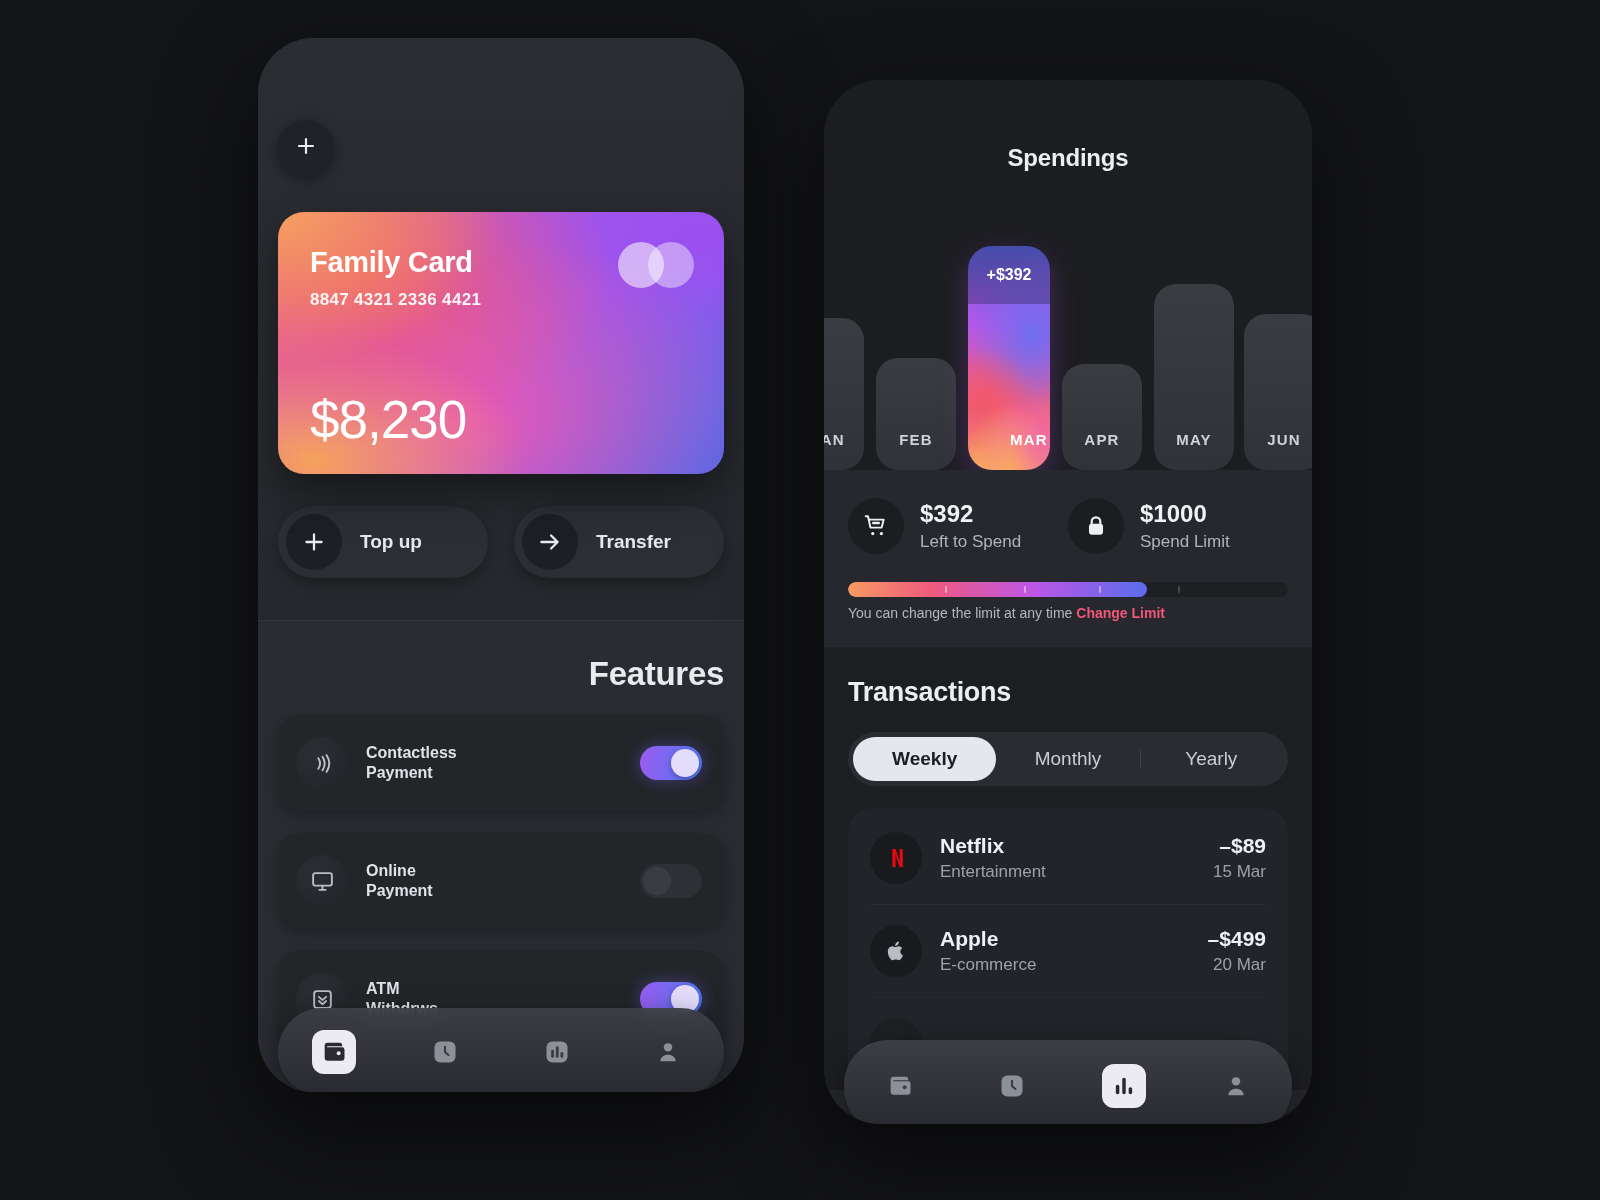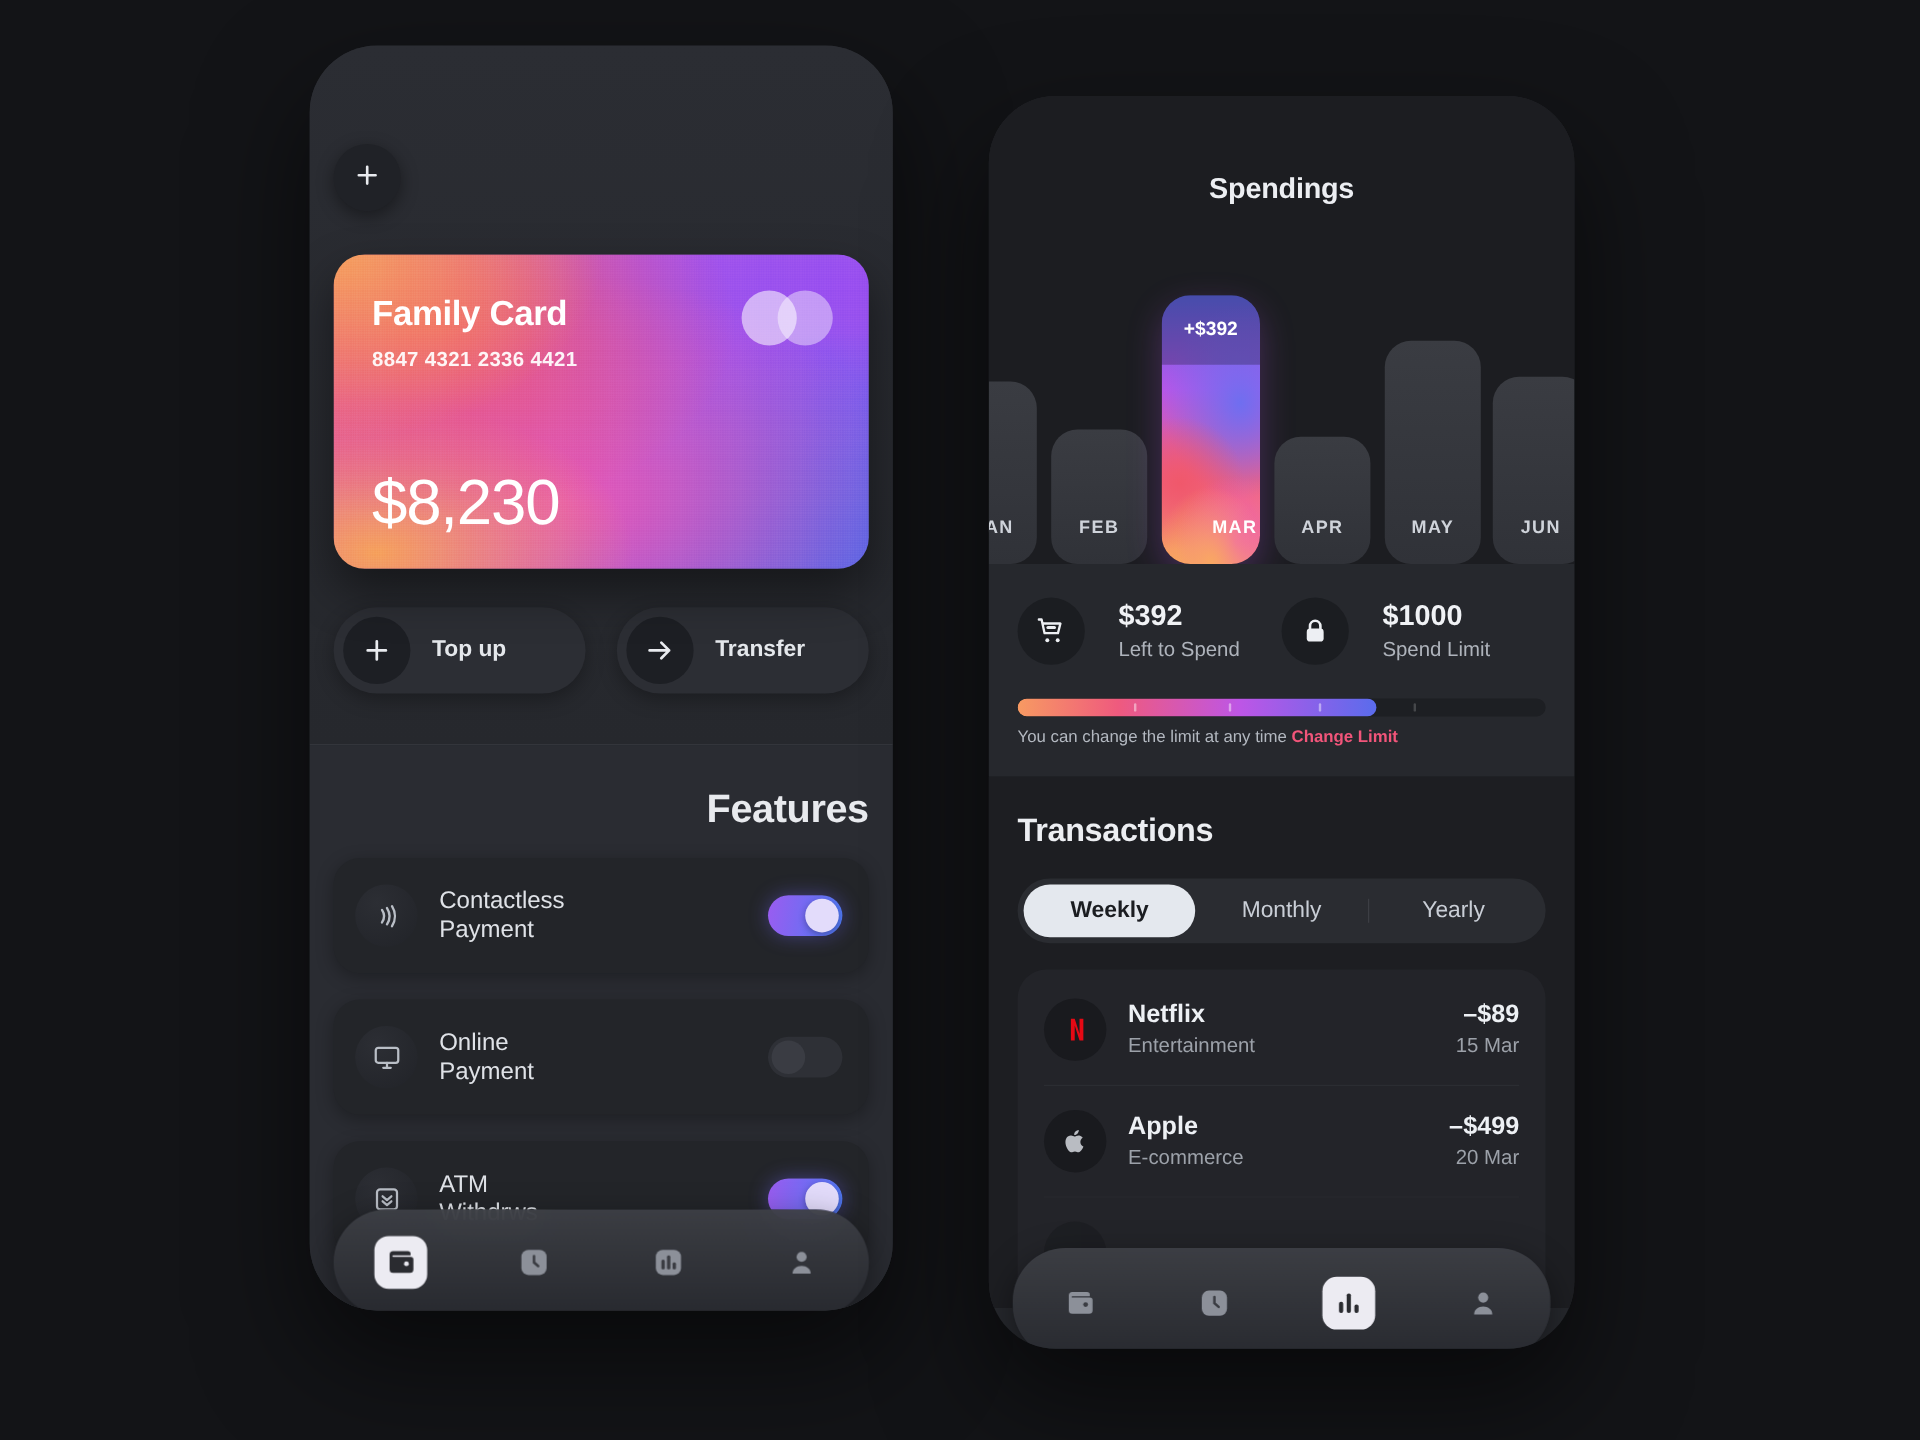--- a/index.html
+++ b/index.html
@@ -100,21 +100,21 @@
     margin-top:22px; height:96px; border-radius:22px; background:#232529;
     display:flex; align-items:center; padding:0 22px 0 18px; gap:18px;
     box-shadow:0 4px 14px rgba(0,0,0,.28);
   }
   .feat .ic {
     width:52px; height:52px; border-radius:50%;
     background:radial-gradient(circle at 35% 30%, #2c2e34 0%, #212328 100%);
     display:flex; align-items:center; justify-content:center; flex:0 0 auto;
   }
   .feat .ic svg { width:25px; height:25px; }
-  .feat .txt { flex:1; font-size:20px; font-weight:400; color:#dfe2e7; line-height:1.22; }
+  .feat .txt { flex:1; font-size:16px; font-weight:700; color:#dfe2e7; line-height:1.22; }
   .tgl { width:62px; height:34px; border-radius:17px; flex:0 0 auto; position:relative; }
   .tgl.on  { background:linear-gradient(100deg,#9b5cf0 0%, #4d7af5 100%); box-shadow:0 0 16px rgba(110,100,240,.42); }
   .tgl.off { background:#2e3036; }
   .tgl .knob { position:absolute; top:3px; width:28px; height:28px; border-radius:50%; }
   .tgl.on  .knob { right:3px; background:#e3dcfb; box-shadow:0 2px 6px rgba(0,0,0,.3); }
   .tgl.off .knob { left:3px;  background:#3a3c43; }
 
   
   .r-top { background:#1c1d21; padding:0 0 0 0; height:390px; position:relative; overflow:hidden; }
   .r-title { text-align:center; padding-top:64px; font-size:24px; font-weight:700; color:#eceef2; letter-spacing:-.2px; }
@@ -140,21 +140,21 @@
   .bar .tip {
     position:absolute; top:0; left:0; right:0;
     height:58px; border-radius:24px 24px 0 0;
     background:rgba(22,24,40,.30);
     display:flex; align-items:center; justify-content:center;
     font-size:16px; font-weight:700; color:#fff;
   }
 
   .r-limit { background:#26282d; padding:28px 24px 26px; }
   .lim-row { display:flex; }
-  .lim-col { flex:1; display:flex; align-items:center; gap:28px; }
+  .lim-col { flex:1; display:flex; align-items:center; gap:16px; }
   .lim-col .circ {
     width:56px; height:56px; border-radius:50%; background:#1b1d21;
     display:flex; align-items:center; justify-content:center; flex:0 0 auto;
   }
   .lim-col .circ svg { width:26px; height:26px; }
   .lim-v { font-size:24px; font-weight:700; color:#f0f2f5; }
   .lim-l { font-size:17px; color:#aeb3bb; margin-top:4px; }
 
   .pbar { margin-top:28px; height:15px; border-radius:8px; background:#1d1f23; position:relative; overflow:hidden; }
   .pfill {

